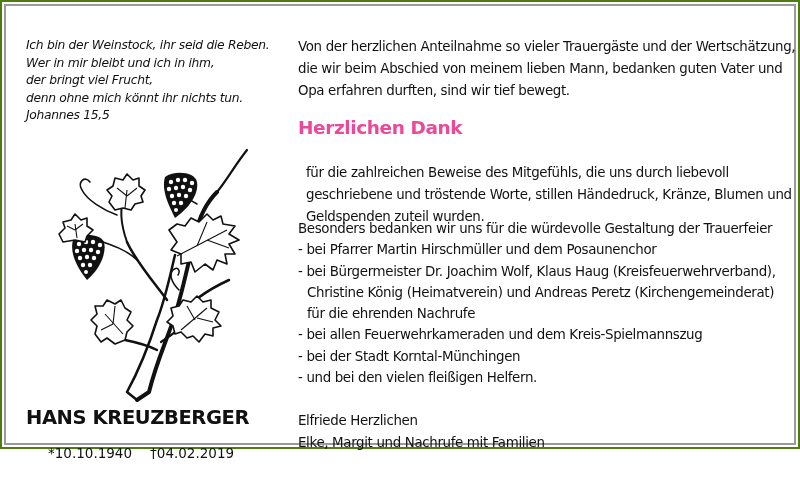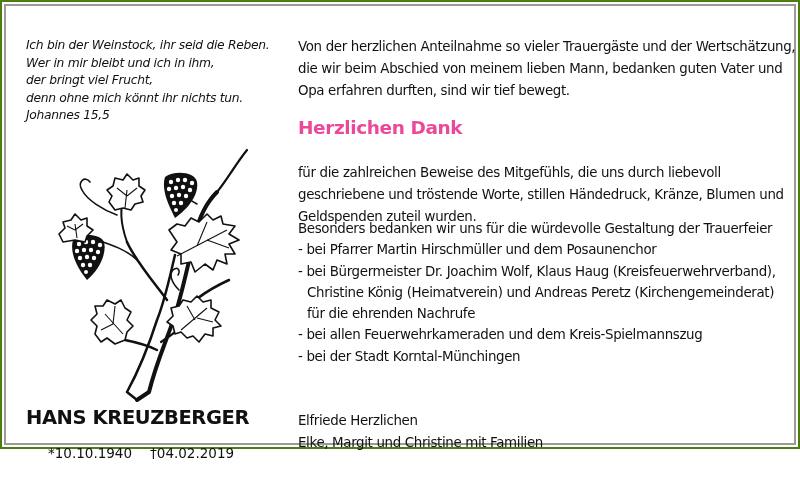--- a/index.html
+++ b/index.html
@@ -46,21 +46,21 @@
       font-family: "DejaVu Sans", sans-serif; font-size: 13.4px; color: #111;
       letter-spacing: -0.35px;
     }
     .main div { white-space: nowrap; }
     .intro { top: 34px; line-height: 22px; }
     .heading {
       position: absolute; left: 296px; top: 115px;
       font-family: "DejaVu Sans", sans-serif; font-weight: bold;
       font-size: 18.5px; color: #ec4899; letter-spacing: -0.4px; white-space: nowrap;
     }
-    .thanks { top: 160px; line-height: 22px; }
+    .thanks { top: 160px; line-height: 22px; margin-left: 8px; }
     .special { top: 216px; line-height: 21.3px; }
     .special .indent { padding-left: 9px; }
     .signers { top: 408px; line-height: 22px; }
   </style>
 </head>
 <body>
 
 <div class="frame">
   <div class="frame-inner"></div>
 
@@ -185,19 +185,20 @@
   </div>
 
   <div class="main special">
     <div>Besonders bedanken wir uns für die würdevolle Gestaltung der Trauerfeier</div>
     <div>- bei Pfarrer Martin Hirschmüller und dem Posaunenchor</div>
     <div>- bei Bürgermeister Dr. Joachim Wolf, Klaus Haug (Kreisfeuerwehrverband),</div>
     <div class="indent">Christine König (Heimatverein) und Andreas Peretz (Kirchengemeinderat)</div>
     <div class="indent">für die ehrenden Nachrufe</div>
     <div>- bei allen Feuerwehrkameraden und dem Kreis-Spielmannszug</div>
     <div>- bei der Stadt Korntal-Münchingen</div>
+    <div>- und bei den vielen fleißigen Helfern.</div>
   </div>
 
   <div class="main signers">
     <div>Elfriede Herzlichen</div>
-    <div>Elke, Margit und Christine mit Familien</div>
+    <div>Elke, Margit und Nachrufe mit Familien</div>
   </div>
 </div>
 
 </body></html>

